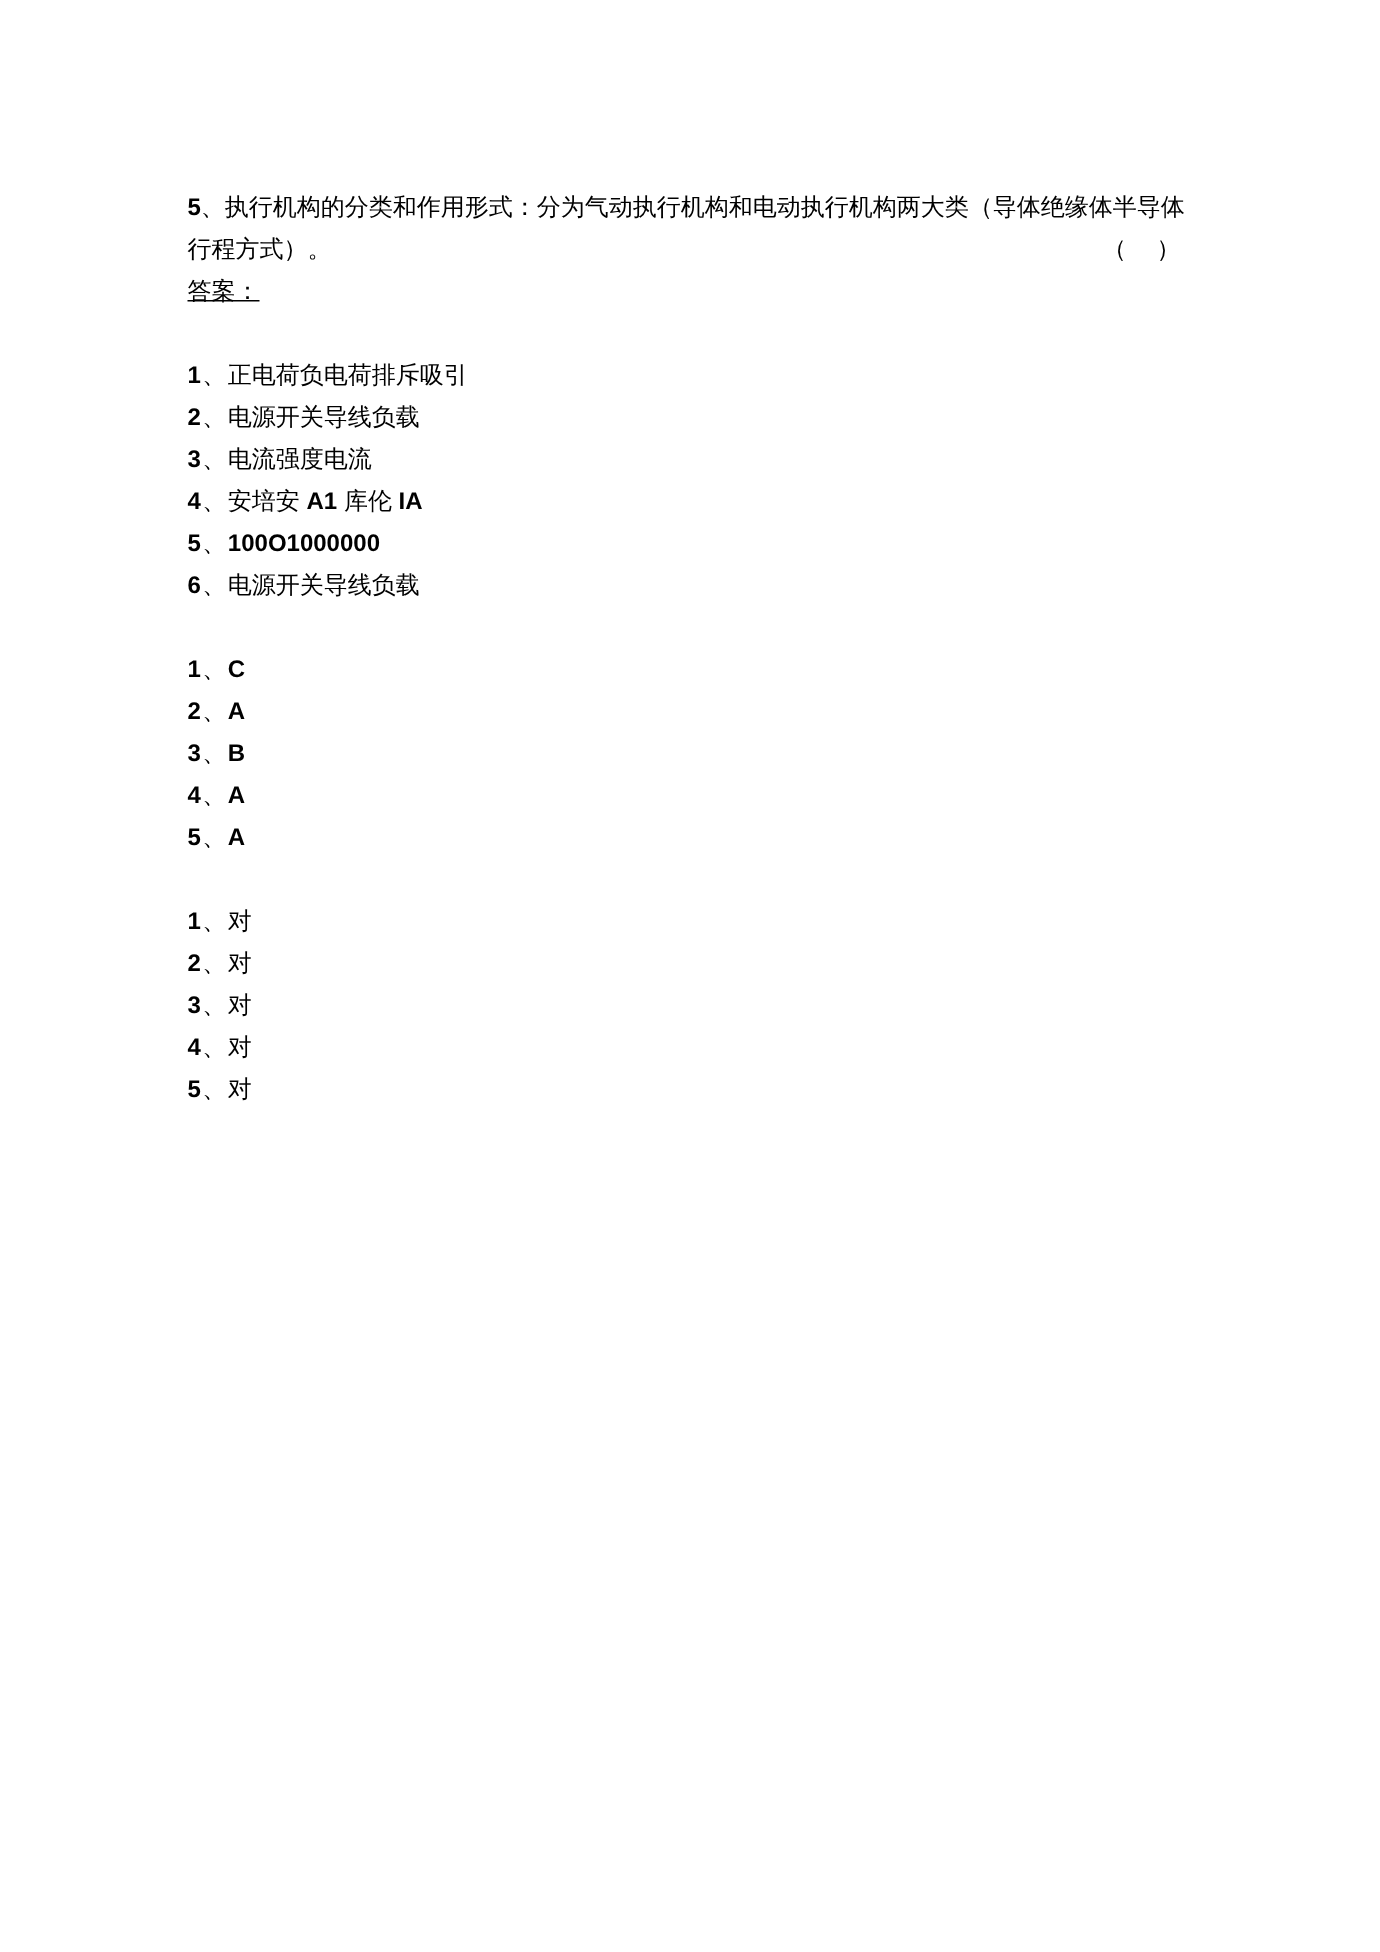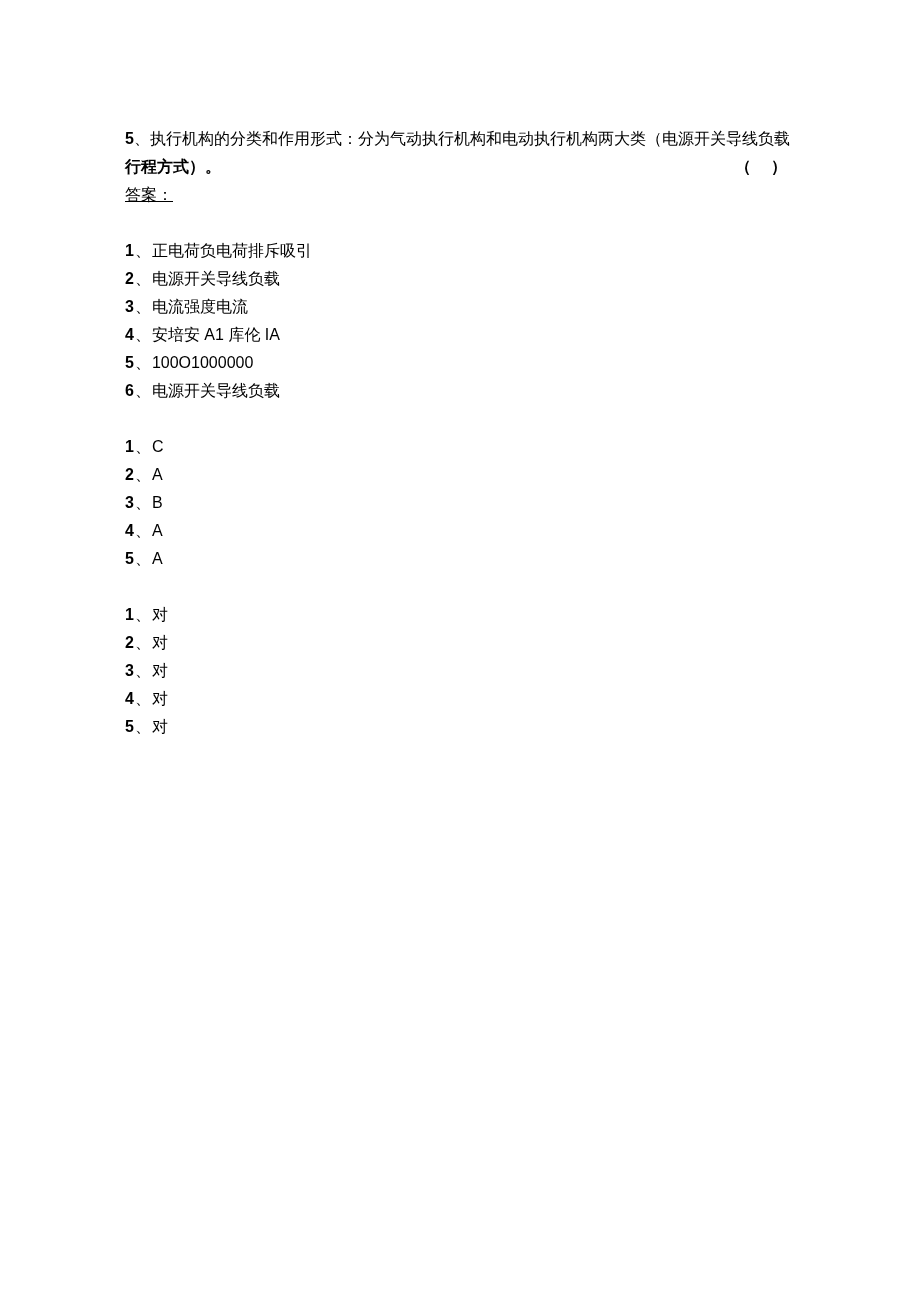--- a/index.html
+++ b/index.html
@@ -14,21 +14,20 @@
       font-family: "SimSun", "宋体", serif;
       font-size: 16px;
       color: #000000;
       padding: 125px 125px 0 125px;
       line-height: 1.75;
     }
     .question-row {
       display: flex;
       justify-content: space-between;
       align-items: baseline;
-      font-weight: bold;
     }
     .question-text {
       flex: 1;
     }
     .question-bracket {
       white-space: nowrap;
       letter-spacing: 8px;
       padding-left: 8px;
     }
     .line {
@@ -47,39 +46,39 @@
     }
     .bold-item .sep {
       font-family: "SimSun", "宋体", serif;
       margin-left: 1px;
       margin-right: 1px;
     }
     .bold-item .content-cn {
       font-family: Liberation Serif, serif;
     }
     .bold-item .content-latin-bold {
-      font-weight: normal;
+      font-weight: bold;
       font-family: Arial, "Helvetica Neue", sans-serif;
     }
     .list-item {
       display: block;
     }
     .q-num {
       font-weight: bold;
       font-family: Arial, "Helvetica Neue", sans-serif;
     }
     .q-sep {
       font-family: "SimSun", "宋体", serif;
     }
   </style>
 </head>
 <body>
 
 <div class="line">
-  <span class="q-num">5</span><span class="q-sep">、</span><span>执行机构的分类和作用形式：分为气动执行机构和电动执行机构两大类（电源开关导线负载</span>
+  <span class="q-num">5</span><span class="q-sep">、</span><span>执行机构的分类和作用形式：分为气动执行机构和电动执行机构两大类（导体绝缘体半导体</span>
 </div>
 <div class="question-row">
   <span class="question-text">行程方式）。</span>
   <span class="question-bracket">（   ）</span>
 </div>
 <div class="answer-label">答案：</div>
 
 <div class="section-gap"></div>
 
 <div class="list-item bold-item">

